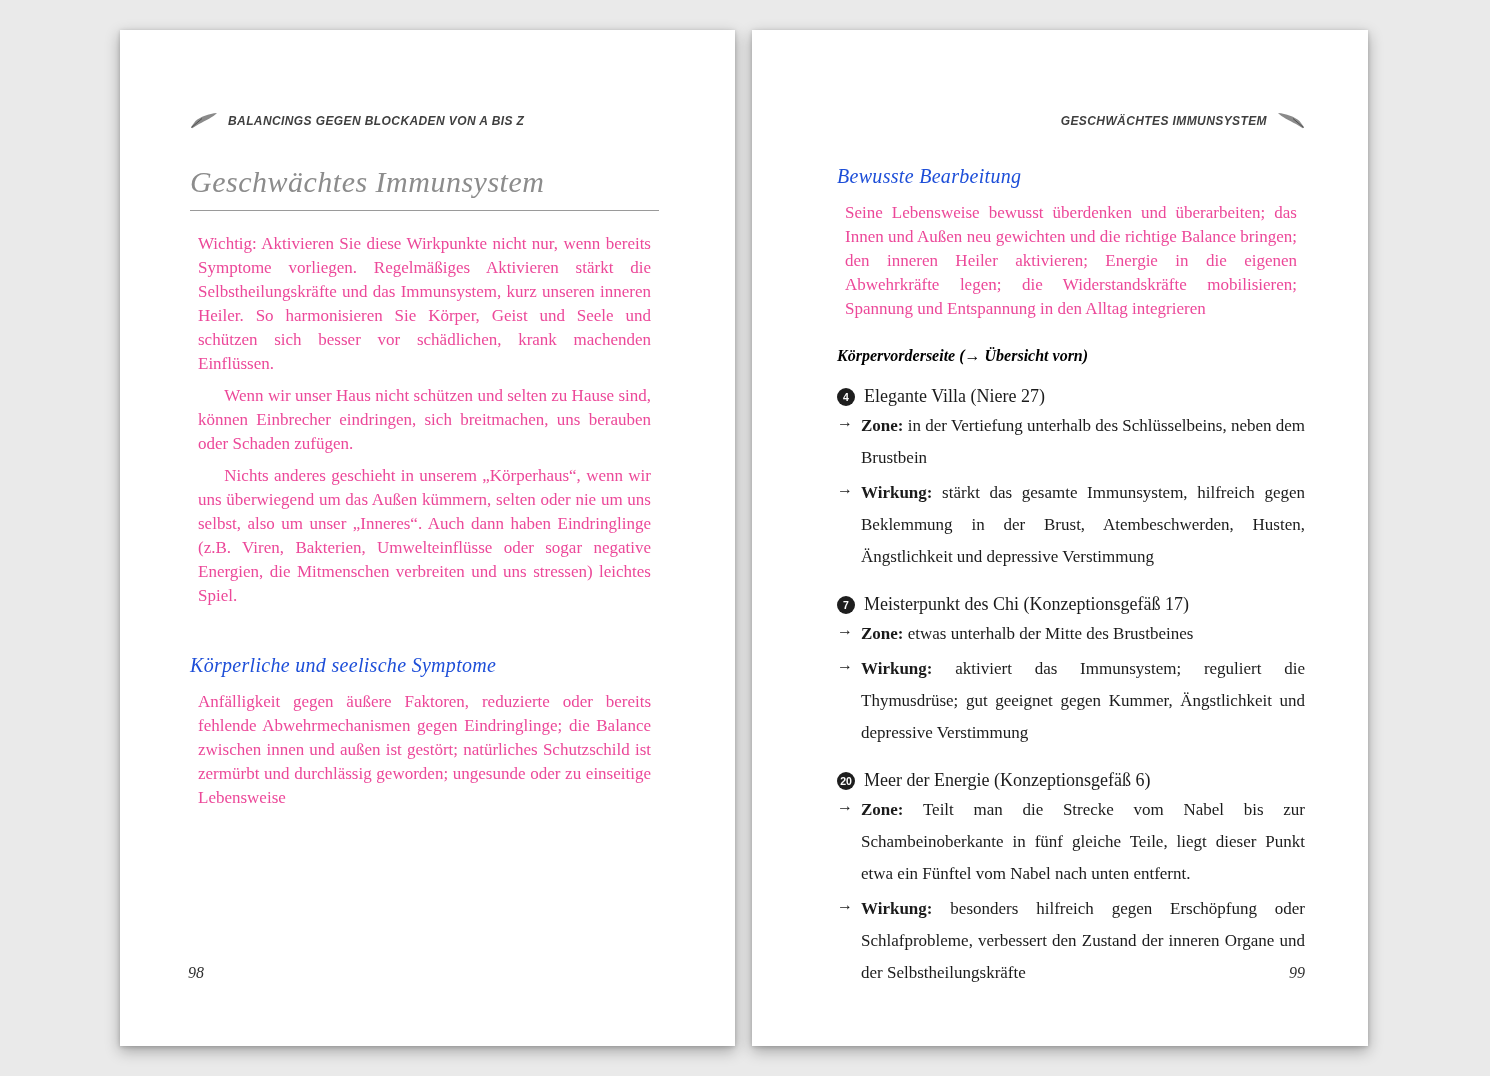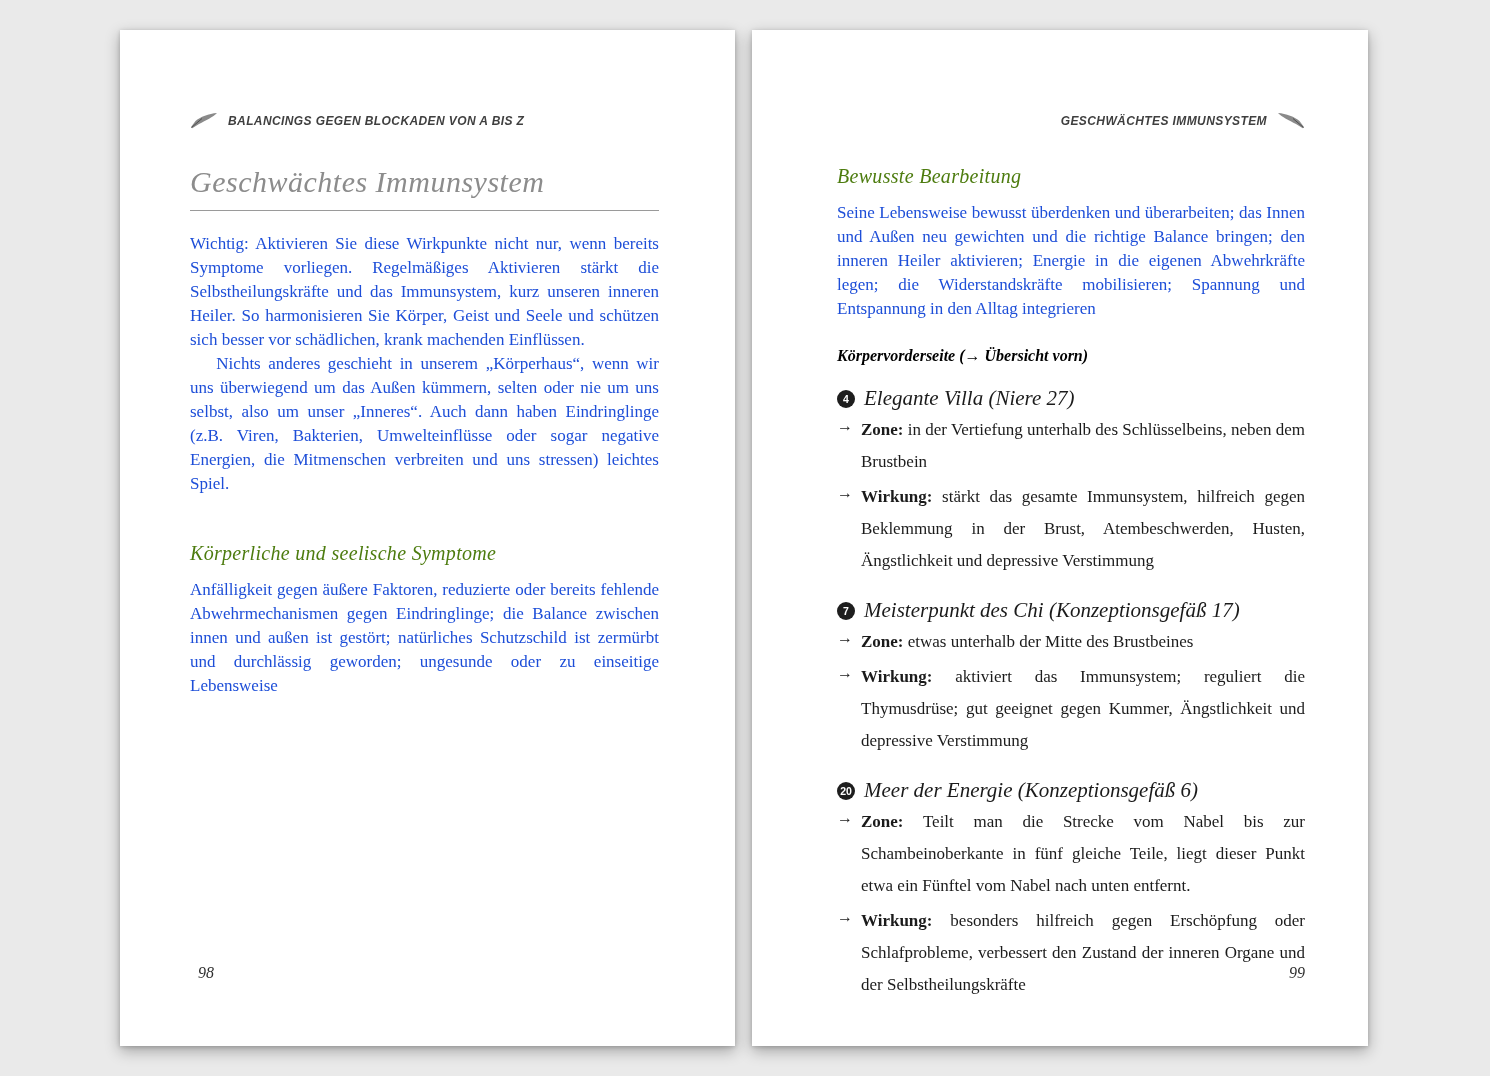--- a/index.html
+++ b/index.html
@@ -32,62 +32,62 @@
 
   .chapter-title {
     font-size: 30px; font-weight: normal; font-style: italic;
     color: #8c8c8c; letter-spacing: 0.5px;
     margin: 36px 0 0 0; padding-bottom: 11px;
     border-bottom: 1px solid #9a9a9a;
   }
 
   .body-para {
     font-size: 17px; line-height: 24px; text-align: justify;
-    color: #1d4ed8; margin: 0;
+    color: #ec4899; margin: 8px;
     hyphens: auto; -webkit-hyphens: auto;
   }
   .intro-first { margin-top: 21px; }
   .indent { text-indent: 1.55em; }
 
   .section-heading {
     font-size: 20px; font-style: italic; font-weight: normal;
-    color: #4d7c0f; letter-spacing: 0.3px; line-height: 1.32;
+    color: #1d4ed8; letter-spacing: 0.3px; line-height: 1.32;
     margin: 44px 0 12px 0;
   }
   .page-right .section-heading.first { margin-top: 34px; }
 
   .side-subheading {
     font-size: 16px; font-style: italic; font-weight: bold;
     color: #000000; margin: 26px 0 0 0;
   }
 
   .point { margin-top: 21px; }
   .point-title-row { display: flex; align-items: center; gap: 9px; }
   .badge {
     flex: none; width: 18px; height: 18px; border-radius: 50%;
     background: #1e1e1e; color: #ffffff;
     font-family: "Liberation Sans", sans-serif;
     font-size: 10.5px; font-weight: bold;
     line-height: 18px; text-align: center; font-style: normal;
   }
-  .point-title { font-size: 21px; font-style: italic; color: #1b1b1b; }
+  .point-title { font-size: 18px; color: #1b1b1b; }
 
   .arrow-item { display: flex; margin-top: 3px; }
   .arrow-glyph { flex: none; width: 24px; font-size: 16px; color: #1b1b1b; line-height: 24px; }
   .arrow-text {
     flex: 1; font-size: 17px; line-height: 32px; text-align: justify;
     color: #1b1b1b; hyphens: auto; -webkit-hyphens: auto;
   }
   .bold-label { font-weight: bold; }
 
   .page-number {
     position: absolute; bottom: 64px;
     font-size: 16px; font-style: italic; color: #2e2e2e;
   }
-  .pn-left  { left: 78px; }
+  .pn-left  { left: 68px; }
   .pn-right { right: 63px; }
 </style>
 </head>
 <body>
 
 <div class="spread">
 
   <div class="page page-left">
     <div class="running-header">
       <span class="feather">
@@ -95,20 +95,21 @@
           <path d="M27 1 C19 1.5 10 5 5.5 9 L1 15 L2.2 16.2 L9 12 C16 8.5 23 5 27 1 Z" fill="#8a8a8a"></path>
           <path d="M1.5 15.5 L12 6.5" stroke="#4f4f4f" stroke-width="1" fill="none"></path>
         </svg>
       </span>
       <span>BALANCINGS GEGEN BLOCKADEN VON A BIS Z</span>
     </div>
 
     <h1 class="chapter-title">Geschwächtes Immunsystem</h1>
 
     <p class="body-para intro-first">Wichtig: Aktivieren Sie diese Wirkpunkte nicht nur, wenn bereits Symptome vorliegen. Regelmäßiges Aktivieren stärkt die Selbstheilungskräfte und das Immunsystem, kurz unseren inneren Heiler. So harmonisieren Sie Körper, Geist und Seele und schützen sich besser vor schädlichen, krank machenden Einflüssen.</p>
+    <p class="body-para indent">Wenn wir unser Haus nicht schützen und selten zu Hause sind, können Einbrecher eindringen, sich breitmachen, uns berauben oder Schaden zufügen.</p>
     <p class="body-para indent">Nichts anderes geschieht in unserem „Körperhaus“, wenn wir uns überwiegend um das Außen kümmern, selten oder nie um uns selbst, also um unser „Inneres“. Auch dann haben Eindringlinge (z.B. Viren, Bakterien, Umwelteinflüsse oder sogar negative Energien, die Mitmenschen verbreiten und uns stressen) leichtes Spiel.</p>
 
     <h2 class="section-heading">Körperliche und seelische Symptome</h2>
 
     <p class="body-para">Anfälligkeit gegen äußere Faktoren, reduzierte oder bereits fehlende Abwehrmechanismen gegen Eindringlinge; die Balance zwischen innen und außen ist gestört; natürliches Schutzschild ist zermürbt und durchlässig geworden; ungesunde oder zu einseitige Lebensweise</p>
 
     <div class="page-number pn-left">98</div>
   </div>
 
   <div class="page page-right">

